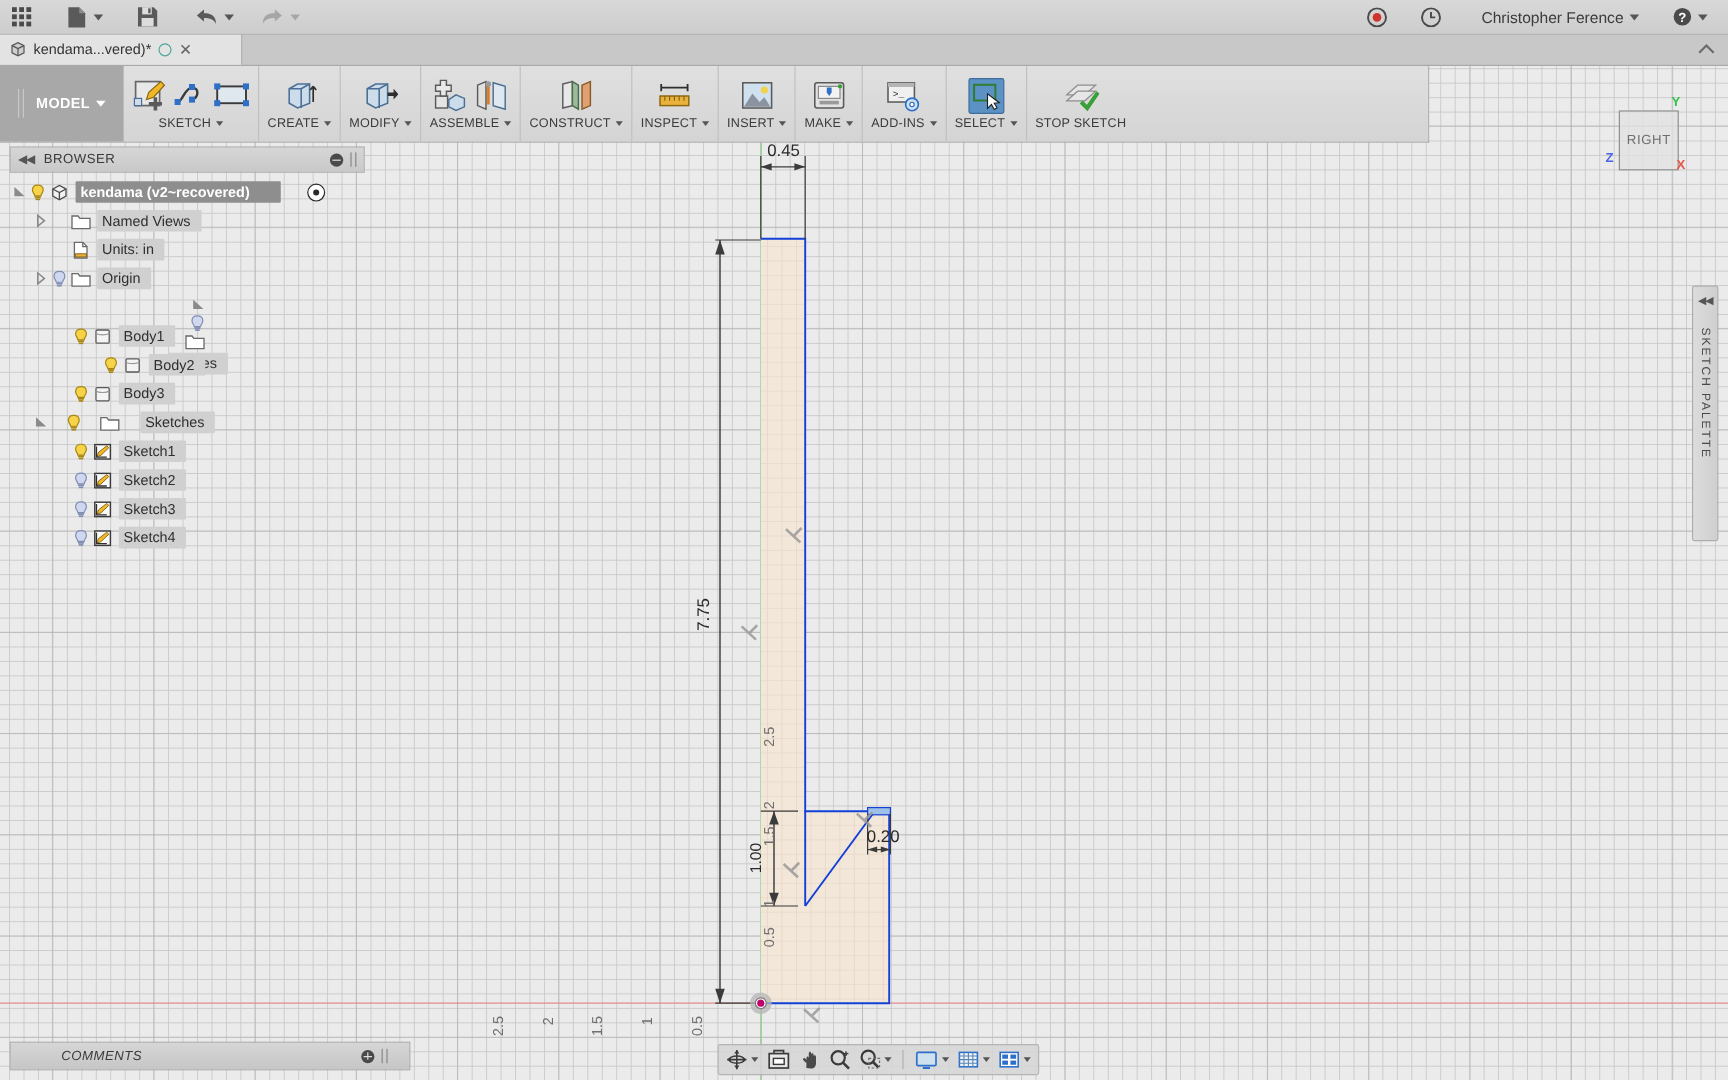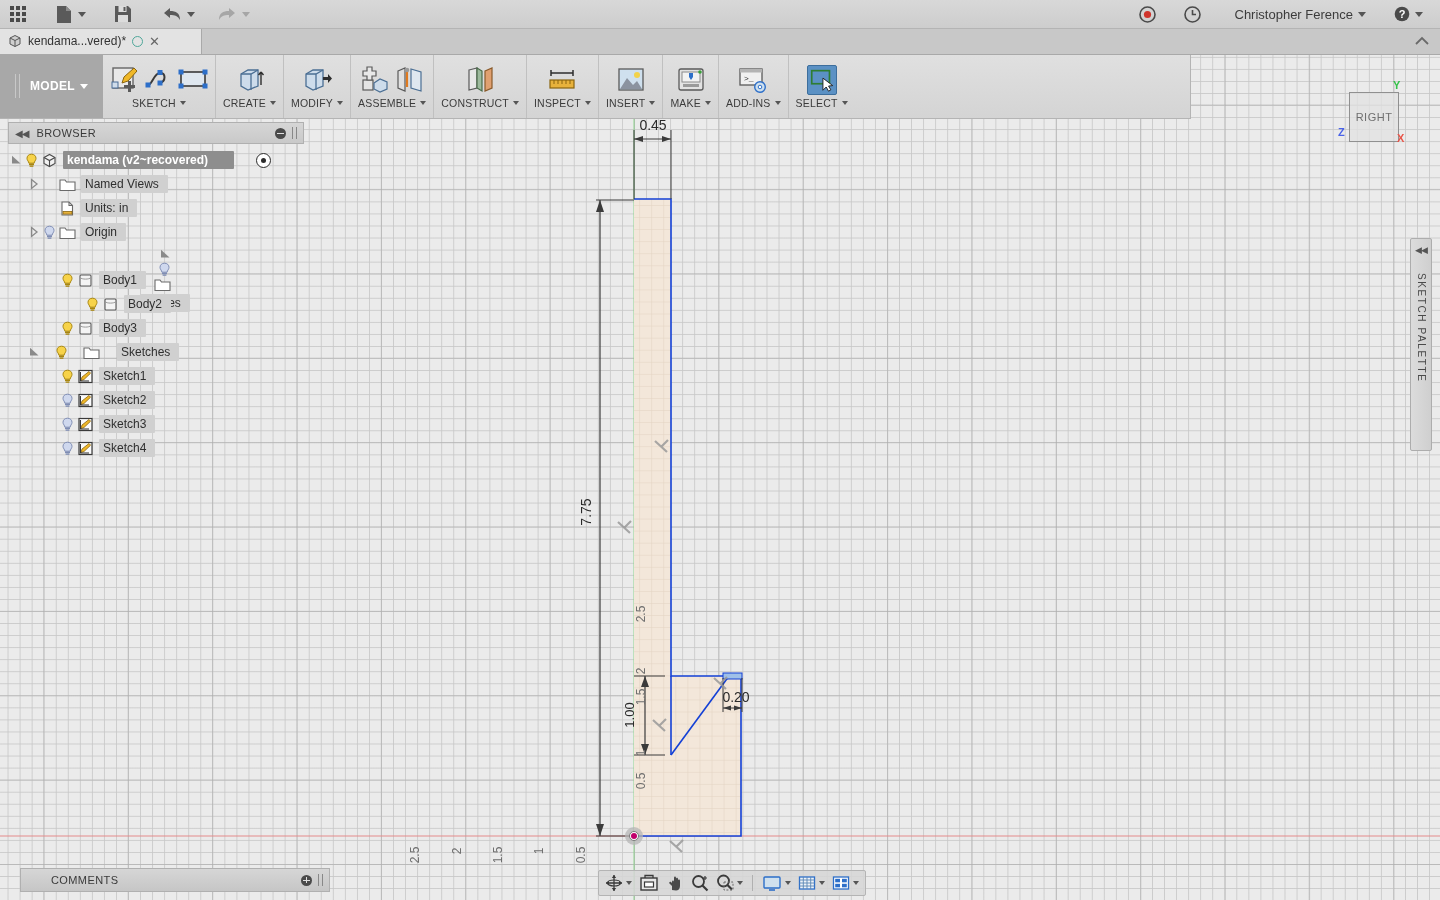--- a/index.html
+++ b/index.html
@@ -105,23 +105,23 @@
   .node-ico{width:17px;height:15px;flex:0 0 17px;margin-right:5px;}
   .node-lbl{background:#d0d0d0;padding:2px 9px 2px 4px;border-radius:1px;color:#2f2f2f;white-space:nowrap;}
   .node.root .node-lbl{background:#8e8e8e;color:#fff;font-weight:bold;padding-right:26px;}
   .node.root{position:relative;}
   .root-dot{position:absolute;left:248px;width:13px;height:13px;border-radius:50%;
             border:1.6px solid #2b2b2b;background:#fff;display:flex;align-items:center;justify-content:center;}
   .root-dot i{width:5px;height:5px;border-radius:50%;background:#2b2b2b;display:block;}
 
   
   #comments{
-    position:absolute;left:20px;bottom:8px;width:296px;height:22px;z-index:30;
+    position:absolute;left:8px;bottom:8px;width:296px;height:22px;z-index:30;
     background:linear-gradient(to bottom,#d6d6d6,#c6c6c6);border:1px solid #b0b0b0;
-    display:flex;align-items:center;padding:0 6px;font-size:11px;color:#3a3a3a;letter-spacing:.4px;
+    display:flex;align-items:center;padding:0 18px;font-size:11px;color:#3a3a3a;letter-spacing:.4px;font-style:italic;
   }
   #comments .c-right{margin-left:auto;display:flex;align-items:center;gap:6px;}
   #comments .c-label{padding-left:24px;}
 
   
   #sketch-palette{
     position:absolute;right:8px;top:238px;width:20px;height:205px;z-index:30;
     background:linear-gradient(to right,#dcdcdc,#cfcfcf);border:1px solid #adadad;border-radius:2px;
     display:flex;flex-direction:column;align-items:center;padding-top:6px;
   }
@@ -496,20 +496,34 @@
             <path d="M16,13 L16,26 L19.5,22.5 L22,27 L24.5,25.5 L22,21.5 L26.5,21 Z" fill="#ffffff" stroke="#1f1f1f" stroke-width="1"></path>
           </svg>
         </span>
       </div>
       <div class="rib-label">
         <span>SELECT</span>
           <span class="caret"></span>
       </div>
     </div>
 
+    <div class="rib-group">
+      <div class="rib-icons">
+        <svg class="ico" viewBox="0 0 30 30">
+          <g stroke="#8e8e8e" stroke-width="1" fill="#e6e6e6">
+            <path d="M3,14 L12,6 L27,6 L18,14 Z"></path>
+            <path d="M3,19 L12,11 L27,11 L18,19 Z"></path>
+          </g>
+          <path d="M15,20 L20,25 L29,12" fill="none" stroke="#3aa03a" stroke-width="3.4"></path>
+        </svg>
+      </div>
+      <div class="rib-label">
+        <span>STOP SKETCH</span>
+      </div>
+    </div>
   </div>
 
   <div id="browser">
     <div id="browser-header">
       <span class="bh-left">◀◀</span>
       <span>BROWSER</span>
       <span class="bh-right">
         <span class="minus-circle"></span>
         <span class="grip"></span>
       </span>

